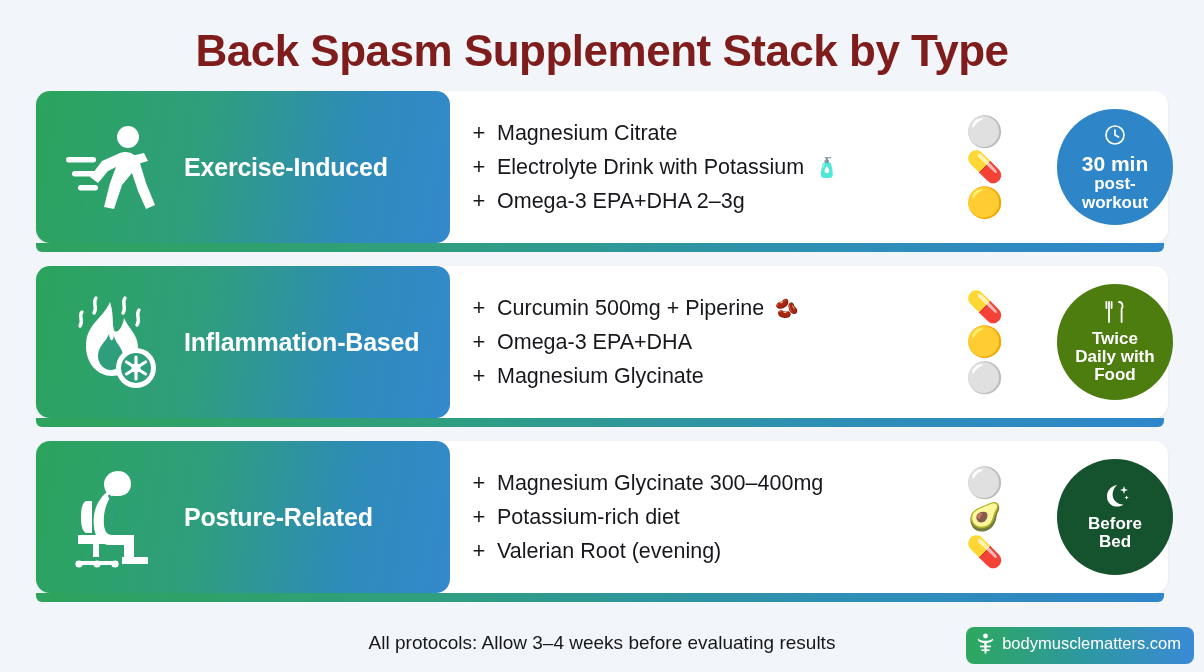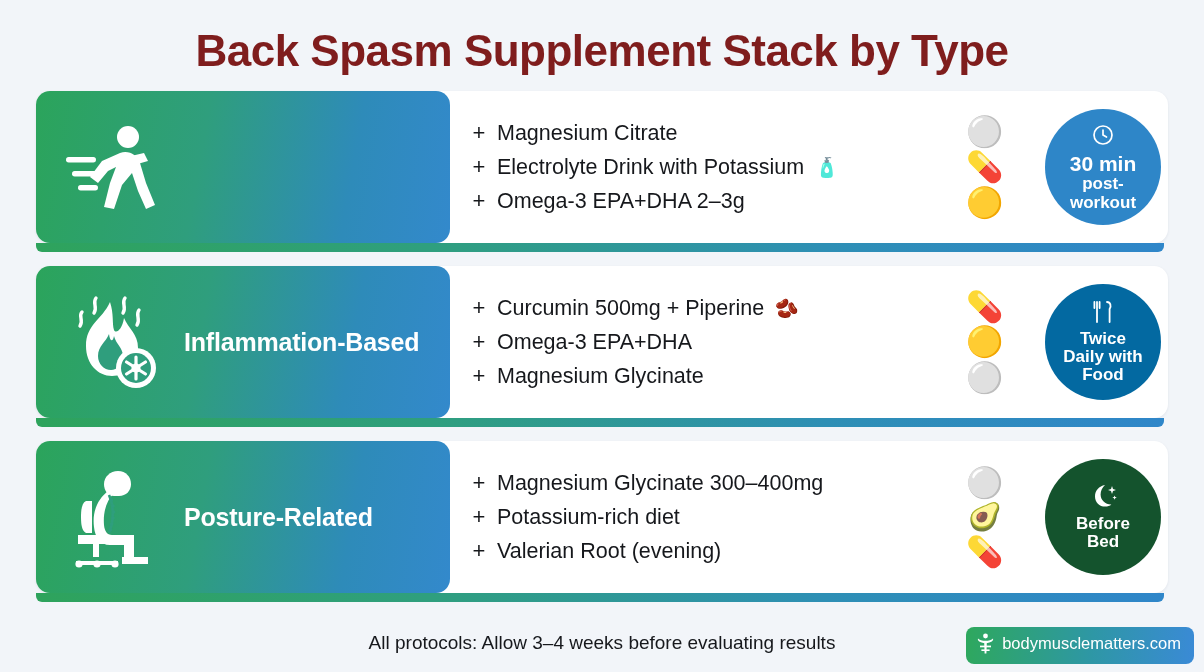--- a/index.html
+++ b/index.html
@@ -149,21 +149,21 @@
     width: 116px;
     height: 116px;
     border-radius: 50%;
     color: #ffffff;
     display: flex;
     flex-direction: column;
     align-items: center;
     justify-content: center;
     text-align: center;
     position: relative;
-    left: 0;
+    left: 12px;
     z-index: 3;
   }
 
   .badge-icon { margin-bottom: 2px; display: block; }
 
   .badge-text {
     font-size: 17px;
     font-weight: 700;
     line-height: 1.08;
     padding: 0 6px;
@@ -217,20 +217,21 @@
         <div class="panel-icon">
           <svg width="104" height="104" viewBox="0 0 104 104" fill="#ffffff">
             <circle cx="66" cy="22" r="11"></circle>
             <path d="M58 38 L40 46 L28 62 L36 68 L46 56 L54 52 L48 68 L42 92 L52 94 L60 70 L70 58 L76 76 L84 94 L93 90 L84 68 L78 48 C75 40 67 35 58 38 Z"></path>
             <path d="M56 44 L82 38 L86 46 L58 54 Z"></path>
             <rect x="4" y="42" width="30" height="5.5" rx="2.7"></rect>
             <rect x="10" y="56" width="26" height="5.5" rx="2.7"></rect>
             <rect x="16" y="70" width="20" height="5.5" rx="2.7"></rect>
           </svg>
         </div>
+        <div class="panel-label">Exercise-Induced</div>
       </div>
 
       <div class="list">
         <div class="list-item">
           <span class="plus">+</span>
           <span>Magnesium Citrate</span>
           <span class="item-emoji"></span>
         </div>
         <div class="list-item">
           <span class="plus">+</span>
@@ -310,21 +311,21 @@
         </div>
       </div>
 
       <div class="pills">
         <span>💊</span>
         <span>🟡</span>
         <span>⚪</span>
       </div>
 
       <div class="badge-wrap">
-        <div class="badge" style="background:#0369a1">
+        <div class="badge" style="background:#4d7c0f">
           <span class="badge-icon">
             <svg width="24" height="24" viewBox="0 0 24 24" fill="#ffffff">
               <path d="M6 2 L6 8 M8.6 2 L8.6 8 M3.4 2 L3.4 8 M6 8 L6 22" stroke="#ffffff" stroke-width="1.8" stroke-linecap="round" fill="none"></path>
               <path d="M16 2 C19.5 2 20.5 6 18.6 9 L18.6 22" stroke="#ffffff" stroke-width="1.8" stroke-linecap="round" fill="none"></path>
             </svg>
           </span>
           <span class="badge-text">
             <span>Twice</span><br>
             <span>Daily with</span><br>
             <span>Food</span>

